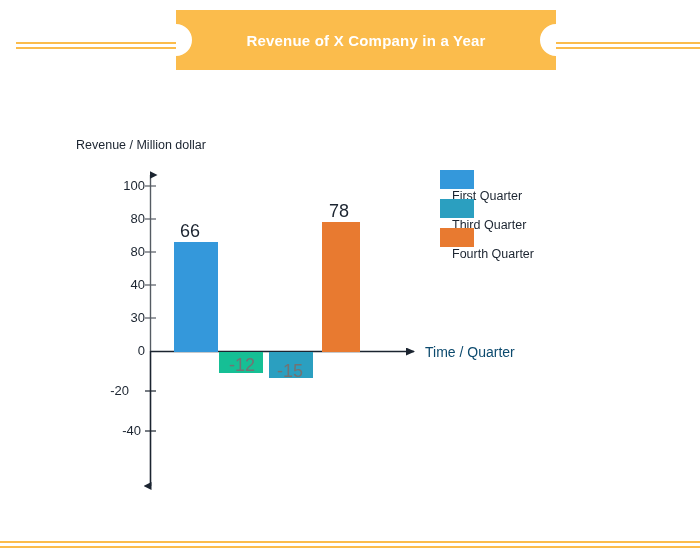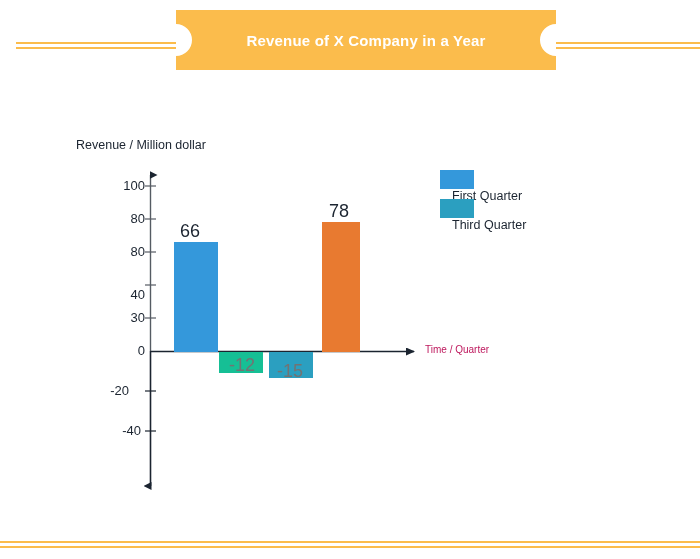--- a/index.html
+++ b/index.html
@@ -89,22 +89,22 @@
     left: 76px;
     top: 58px;
     font-size: 12.5px;
     color: #1b2430;
     white-space: nowrap;
   }
   #x-axis-title {
     position: absolute;
     left: 425px;
     top: 264px;
-    font-size: 10px;
-    color: #be185d;
+    font-size: 14px;
+    color: #0c4a6e;
     white-space: nowrap;
   }
 
   #axes-svg {
     position: absolute;
     left: 0;
     top: 0;
   }
 
   .y-tick-label {
@@ -204,21 +204,21 @@
     </g>
     <g stroke="#1b2430" stroke-width="1.2">
       <line x1="145" y1="311" x2="156" y2="311"></line>
       <line x1="145" y1="351" x2="156" y2="351"></line>
     </g>
   </svg>
 
   <div class="y-tick-label" style="left:105px; top:100px;">100</div>
   <div class="y-tick-label" style="left:105px; top:133px;">80</div>
   <div class="y-tick-label" style="left:105px; top:166px;">80</div>
-  <div class="y-tick-label" style="left:105px; top:199px;margin-top:10px;">40</div>
+  <div class="y-tick-label" style="left:105px; top:199px;">40</div>
   <div class="y-tick-label" style="left:105px; top:232px;">30</div>
   <div class="y-tick-label" style="left:105px; top:265px;">0</div>
   <div class="y-tick-label" style="left:89px; top:305px;">-20</div>
   <div class="y-tick-label" style="left:101px; top:345px;">-40</div>
 
   <div class="bar" id="bar-1" style="left: 174px; top: 162px; width: 44px; height: 110px; background: rgb(52, 152, 219);"></div>
   <div class="bar" id="bar-2" style="left: 219px; top: 272px; width: 44px; height: 21px; background: rgb(22, 191, 149);"></div>
   <div class="bar" id="bar-3" style="left: 269px; top: 272px; width: 44px; height: 26px; background: rgb(43, 159, 192);"></div>
   <div class="bar" id="bar-4" style="left: 322px; top: 142px; width: 38px; height: 130px; background: rgb(232, 122, 48);"></div>
 
@@ -229,17 +229,21 @@
 
   <div id="legend">
     <div class="legend-row">
       <div class="legend-swatch" style="background: rgb(52, 152, 219);"></div>
       <div class="legend-label">First Quarter</div>
     </div>
     <div class="legend-row">
       <div class="legend-swatch" style="background: rgb(43, 159, 192);"></div>
       <div class="legend-label">Third Quarter</div>
     </div>
+    <div class="legend-row">
+      <div class="legend-swatch" style="background: rgb(232, 122, 48);"></div>
+      <div class="legend-label">Fourth Quarter</div>
+    </div>
   </div>
 </div>
 
 <div id="bottom-rule-top" style="background: rgb(251, 188, 76);"></div>
 <div id="bottom-rule-bottom" style="background: rgb(251, 188, 76);"></div>
 
 </body></html>

